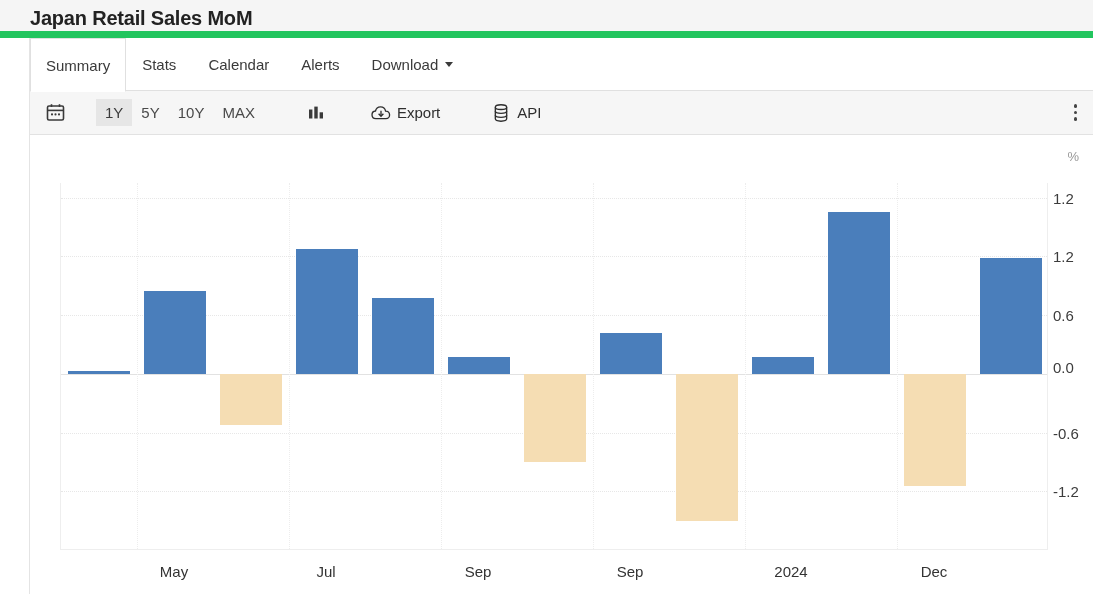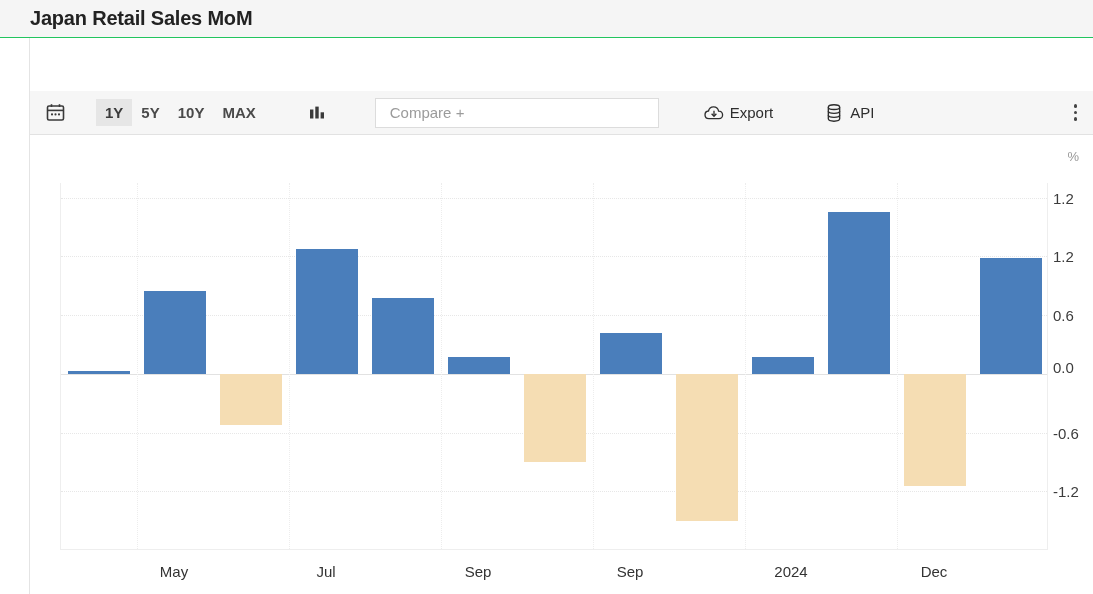--- a/index.html
+++ b/index.html
@@ -9,21 +9,21 @@
     font-family:"Liberation Sans", sans-serif;
     color:#222;
     overflow:hidden;
   }
   .app{position:relative;width:1093px;height:594px;}
 
   
   .header{
     position:absolute;left:0;top:0;width:1093px;height:38px;
     background:#f5f5f5;
-    border-bottom:1px solid #22c55e;
+    border-bottom:7px solid #22c55e;
     box-sizing:border-box;
   }
   .header-title{
     position:absolute;left:30px;top:7px;
     font-size:20px;font-weight:bold;letter-spacing:-0.2px;
     color:#222222;
     white-space:nowrap;
   }
 
   
@@ -86,21 +86,21 @@
     position:absolute;left:30px;top:91px;width:1063px;height:44px;
     background:#f6f6f6;
     border-bottom:1px solid #e2e2e2;
     box-sizing:border-box;
     display:flex;align-items:center;
   }
   .tool-cal{
     margin-left:15px;display:flex;align-items:center;cursor:pointer;
   }
   .ranges{
-    display:flex;align-items:center;margin-left:30px;height:44px;font-weight:bold;
+    display:flex;align-items:center;margin-left:30px;height:44px;
   }
   .range{
     font-size:15px;color:#4a4a4a;
     padding:5px 9px;
     cursor:pointer;
     white-space:nowrap;
   }
   .range.active{background:#e6e6e6;color:#3b3b3b;}
   .tool-barchart{
     margin-left:42px;display:flex;align-items:center;cursor:pointer;
@@ -181,20 +181,41 @@
 
 <div class="app">
 
   <div class="header">
     <div class="header-title">Japan Retail Sales MoM</div>
   </div>
 
   <div class="gutter-top"></div>
   <div class="gutter"></div>
 
+  <div class="tabbar">
+    <div class="tabbar-underline"></div>
+    <div class="tabs" id="tabs">
+        <div class="tab active">
+          <span>Summary</span>
+        </div>
+        <div class="tab">
+          <span>Stats</span>
+        </div>
+        <div class="tab">
+          <span>Calendar</span>
+        </div>
+        <div class="tab">
+          <span>Alerts</span>
+        </div>
+        <div class="tab">
+          <span>Download</span>
+          <span class="caret"></span>
+        </div>
+      </div>
+  </div>
 
   <div class="toolbar">
 
     <div class="tool-cal">
       <svg width="21" height="21" viewBox="0 0 21 21">
         <rect x="2.5" y="4" width="16" height="14" rx="1.5" fill="none" stroke="#3a3a3a" stroke-width="1.6"></rect>
         <line x1="2.5" y1="8.4" x2="18.5" y2="8.4" stroke="#3a3a3a" stroke-width="1.6"></line>
         <line x1="6.5" y1="2.2" x2="6.5" y2="5" stroke="#3a3a3a" stroke-width="1.6"></line>
         <line x1="14.5" y1="2.2" x2="14.5" y2="5" stroke="#3a3a3a" stroke-width="1.6"></line>
         <circle cx="7" cy="12.4" r="1.05" fill="#3a3a3a"></circle>
@@ -211,23 +232,20 @@
       </div>
 
     <div class="tool-barchart">
       <svg width="20" height="20" viewBox="0 0 20 20">
         <rect x="3" y="6.5" width="3.4" height="9" fill="#3a3a3a"></rect>
         <rect x="8.3" y="3.6" width="3.4" height="11.9" fill="#3a3a3a"></rect>
         <rect x="13.6" y="9.3" width="3.4" height="6.2" fill="#3a3a3a"></rect>
       </svg>
     </div>
 
-    <div class="compare">
-      <input type="text" placeholder="Compare +" style="">
-    </div>
 
     <div class="tool-btn tool-export">
       <svg width="22" height="22" viewBox="0 0 24 24">
         <path d="M6.3 18.2a4.2 4.2 0 0 1-.3-8.38 5.6 5.6 0 0 1 11 .05 3.9 3.9 0 0 1 .4 8.33z" fill="none" stroke="#2e2e2e" stroke-width="1.45"></path>
         <line x1="12" y1="9.6" x2="12" y2="15.4" stroke="#2e2e2e" stroke-width="1.45"></line>
         <polyline points="9.4,12.9 12,15.6 14.6,12.9" fill="none" stroke="#2e2e2e" stroke-width="1.45"></polyline>
       </svg>
       <span>Export</span>
     </div>
 

